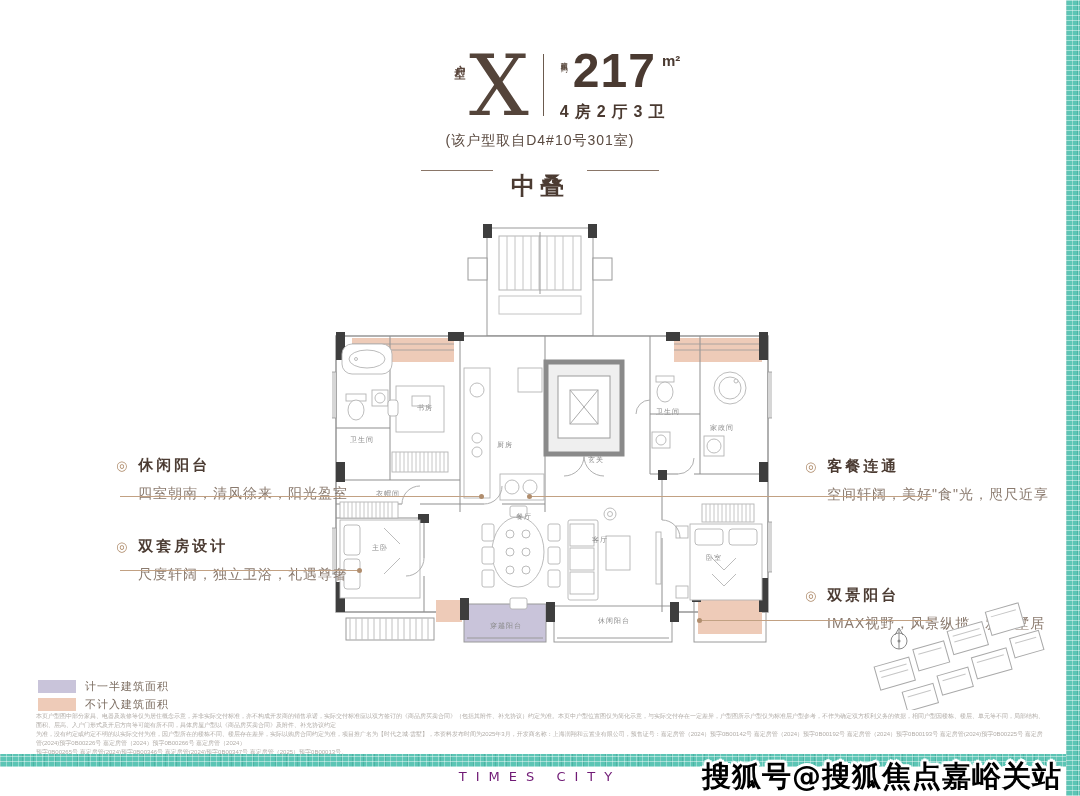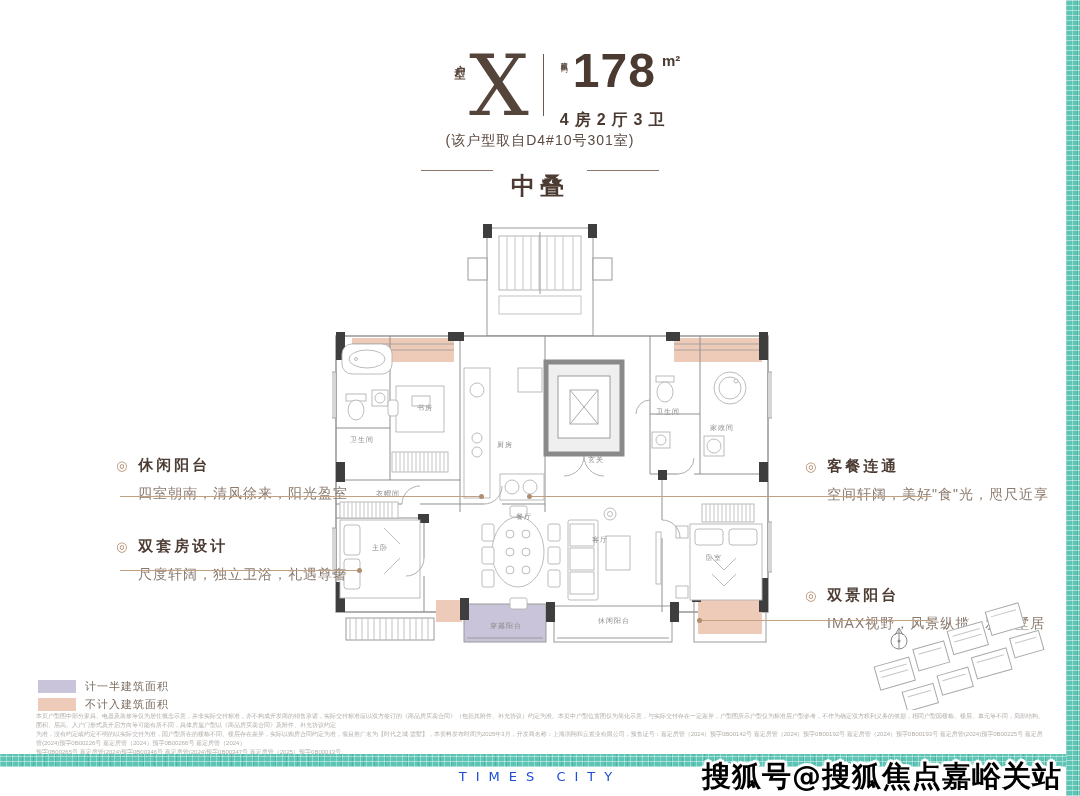--- a/index.html
+++ b/index.html
@@ -13,21 +13,21 @@
 
   
   #header { left:452px; top:48px; display:flex; align-items:flex-start; }
   .type-v { writing-mode:vertical-rl; font-size:11px; letter-spacing:3px; color:#5a463c; margin:8px 2px 0 0; font-weight:bold;}
   .type-x { font-family:"DejaVu Serif","Liberation Serif",serif; font-size:84px; line-height:76px; color:#54443a; }
   .hdr-div { width:1px; height:62px; background:#6b5a4e; margin:6px 16px 0 14px; }
   .area-row { display:flex; align-items:flex-start; }
   .area-v { writing-mode:vertical-rl; font-size:7px; line-height:9px; height:38px; color:#5c4c42; margin:8px 4px 0 0; letter-spacing:1px;}
   .area-num { font-size:48px; font-weight:bold; color:#4a3a31; line-height:46px; letter-spacing:1px;}
   .area-unit { font-size:15px; font-weight:bold; color:#4a3a31; margin:4px 0 0 6px;}
-  .rooms-line { font-size:16px; font-weight:bold; letter-spacing:6px; color:#4a3a31; margin-top:16px; }
+  .rooms-line { font-size:16px; font-weight:bold; letter-spacing:6px; color:#4a3a31; margin-top:8px; }
   #source-note { top:132px; left:540px; transform:translateX(-50%); font-size:14px; color:#5a4a40; letter-spacing:1px; }
 
   
   #section-title { top:170px; left:540px; transform:translateX(-50%); display:flex; gap:18px; }
   .title-line { width:72px; height:1px; background:#8a7668; }
   .title-text { font-size:24px; font-weight:bold; color:#4b3b32; letter-spacing:5px; }
 
   
   .callout-title { display:flex; align-items:center; gap:8px; font-size:15px; font-weight:bold; letter-spacing:3px; color:#4c3c33; }
   .callout-icon { color:#b08d6d; font-size:13px; font-weight:normal; }
@@ -47,38 +47,38 @@
   #disclaimer { left:36px; top:712px; width:1012px; font-size:6px; line-height:9px; color:#b2ada8; }
 
   
   .teal { background-color:#5cc5b5;
     background-image:
       repeating-linear-gradient(0deg, rgba(255,255,255,.45) 0 1px, transparent 1px 5px),
       repeating-linear-gradient(90deg, rgba(255,255,255,.35) 0 1px, transparent 1px 6px),
       repeating-linear-gradient(90deg, rgba(47,146,132,.35) 0 1px, transparent 1px 11px); }
   #bottom-bar { left:0; top:754px; width:1080px; height:13px; }
   #right-strip { right:0; top:0; width:14px; height:796px; }
-  #logo { top:769px; left:540px; transform:translateX(-50%); font-size:13px; letter-spacing:9px; color:#1d4ed8; font-family:"DejaVu Sans",sans-serif; }
+  #logo { top:769px; left:540px; transform:translateX(-50%); font-size:13px; letter-spacing:9px; color:#701a75; font-family:"DejaVu Sans",sans-serif; }
   #watermark { top:757px; right:18px; font-size:29px; font-weight:bold; color:#000;
     font-family:"DejaVu Sans","Liberation Sans",sans-serif; letter-spacing:1px; z-index:9;
     text-shadow:-2px -2px 0 #fff,2px -2px 0 #fff,-2px 2px 0 #fff,2px 2px 0 #fff,0 3px 0 #fff,0 -3px 0 #fff,3px 0 0 #fff,-3px 0 0 #fff; }
 </style>
 </head>
 <body>
 
 <div id="page">
 
   <div id="header" class="abs">
     <div class="type-v">户型</div>
     <div class="type-x">X</div>
     <div class="hdr-div"></div>
     <div>
       <div class="area-row">
         <span class="area-v">建筑面积约</span>
-        <span class="area-num">178</span>
+        <span class="area-num">217</span>
         <span class="area-unit">m²</span>
       </div>
       <div class="rooms-line">4房2厅3卫</div>
     </div>
   </div>
   <div id="source-note" class="abs">(该户型取自D4#10号301室)</div>
 
   <div id="section-title" class="abs">
     <div class="title-line"></div>
     <div class="title-text">中叠</div>

